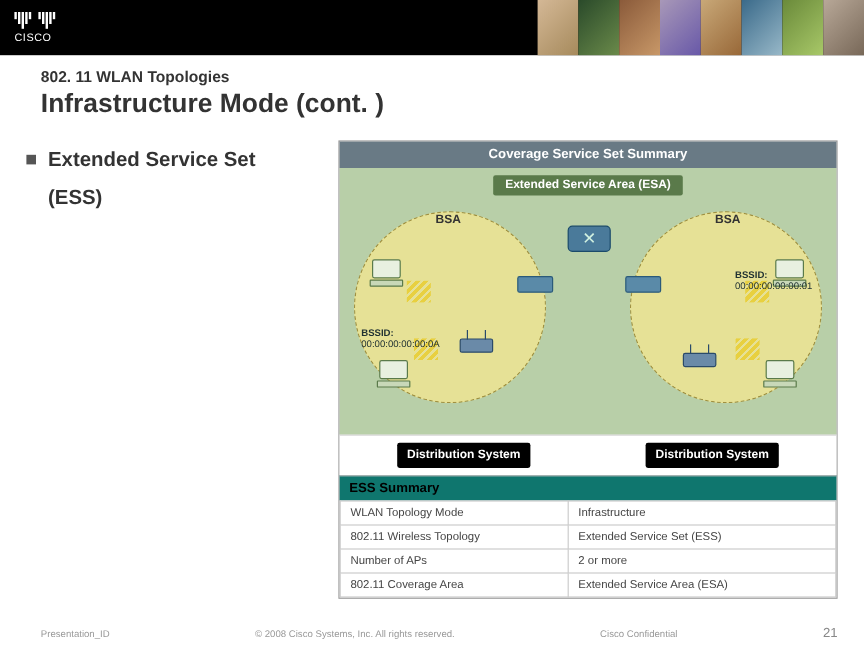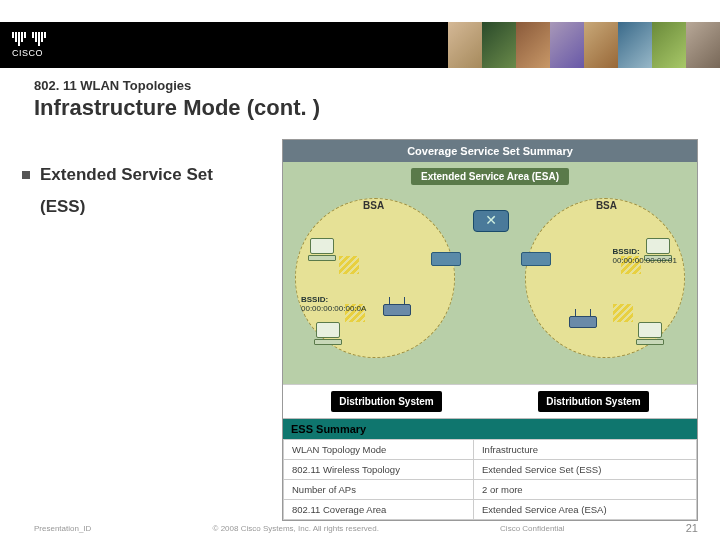--- a/index.html
+++ b/index.html
@@ -1,18 +1,18 @@
 <!DOCTYPE html>
 <html><head>
 <meta charset="utf-8">
 <style>
   * { box-sizing: border-box; margin: 0; padding: 0; }
   body { width: 720px; height: 540px; font-family: Arial, sans-serif; background: #fff; overflow: hidden; position: relative; }
 
-  .topbar { height: 46px; background: #000; position: relative; display: flex; justify-content: space-between; margin-top: 22px; }
+  .topbar { height: 46px; background: #000; position: relative; display: flex; justify-content: space-between; }
   .logo-area { display: flex; align-items: center; padding-left: 12px; }
   .cisco-logo { display: flex; flex-direction: column; color: #fff; }
   .bars { display: flex; gap: 1px; margin-bottom: 2px; }
   .bar { width: 2px; background: #fff; display: inline-block; }
   .b1 { height: 6px; } .b2 { height: 10px; } .b3 { height: 14px; }
   .cisco-text { font-size: 9px; letter-spacing: 0.5px; }
   .people { display: flex; height: 46px; }
   .person { width: 34px; height: 46px; }
   .p1 { background: linear-gradient(135deg,#d4b896,#a68a5c); }
   .p2 { background: linear-gradient(135deg,#2a4a2a,#6a8a4a); }
@@ -21,21 +21,21 @@
   .p5 { background: linear-gradient(135deg,#c8a878,#986838); }
   .p6 { background: linear-gradient(135deg,#3a6a8a,#98b8c8); }
   .p7 { background: linear-gradient(135deg,#6a8a3a,#a8c868); }
   .p8 { background: linear-gradient(135deg,#b8a898,#786858); }
 
   .headings { padding: 10px 0 0 34px; }
   .kicker { font-size: 13px; font-weight: bold; color: #333; margin-bottom: 2px; }
   .title { font-size: 22px; font-weight: bold; color: #333; }
 
   .content { display: flex; padding: 18px 10px 0 22px; gap: 10px; }
-  .textcol { width: 250px; margin-top: 20px; }
+  .textcol { width: 250px; }
   .bullet { display: flex; font-size: 17px; font-weight: bold; color: #333; line-height: 1.9; }
   .sq { width: 8px; height: 8px; background: #555; margin: 12px 10px 0 0; flex: none; }
   .b-text { flex: 1; }
 
   .figure { width: 416px; border: 1px solid #999; background: #fff; }
   .fig-hdr { background: #697a85; color: #fff; font-size: 11px; font-weight: bold; text-align: center; padding: 5px 0; }
   .diagram { position: relative; height: 222px; background: #b8cfa8; overflow: hidden; }
   .esa-label { position: absolute; top: 6px; left: 50%; transform: translateX(-50%); background: #5a7a4a; color: #fff; font-size: 10px; font-weight: bold; padding: 3px 10px; border-radius: 2px; }
   .bsa-label { position: absolute; font-size: 10px; font-weight: bold; color: #333; }
 

